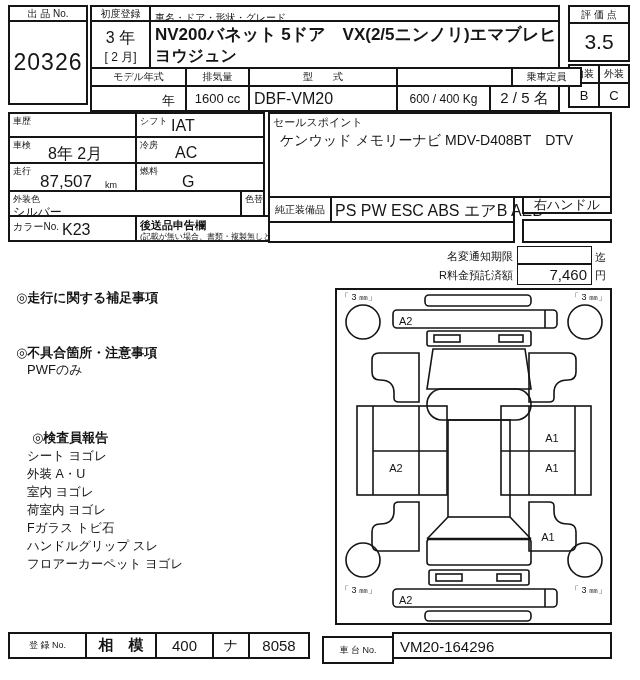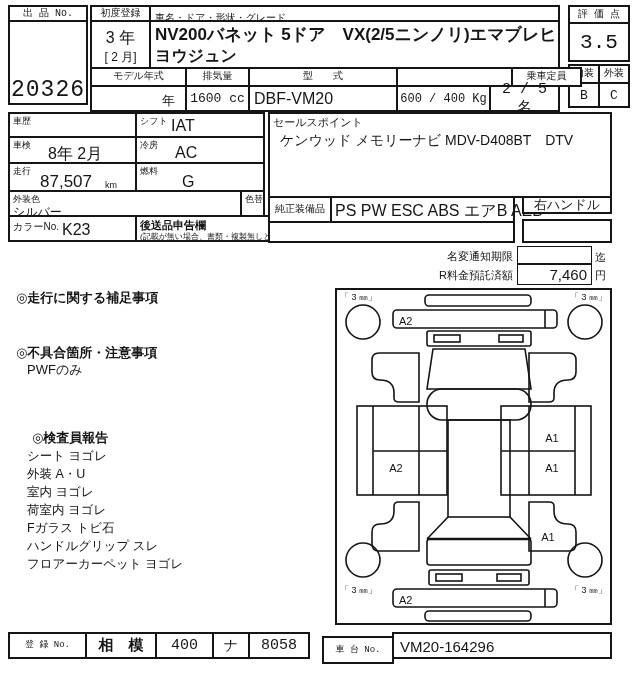--- a/index.html
+++ b/index.html
@@ -2,34 +2,34 @@
 <html><head>
 <meta charset="utf-8">
 <style>
   html,body{margin:0;padding:0;background:#ffffff;}
   #sheet{position:relative;width:640px;height:680px;background:#ffffff;
          font-family:"Liberation Sans","DejaVu Sans",sans-serif;color:#151515;overflow:hidden;}
   .box{position:absolute;border:2px solid #151515;background:#fff;box-sizing:border-box;}
   .tbox{position:absolute;box-sizing:border-box;}
   .lbl{font-size:9px;line-height:11px;}
   .lbl10{font-size:10px;line-height:12px;}
-  .ctr{display:flex;align-items:center;justify-content:center;text-align:center;font-family:Liberation Mono, monospace;}
+  .ctr{display:flex;align-items:center;justify-content:center;text-align:center;}
   .cell-label{position:absolute;top:1px;left:3px;font-size:9px;}
   .nowrap{white-space:nowrap;}
   svg text{font-family:"Liberation Sans","DejaVu Sans",sans-serif;fill:#151515;}
 </style>
 </head>
 <body>
 
 <div id="sheet">
 
   <div class="box ctr" style="left:8px;top:5px;width:80px;height:17px;">
     <span class="lbl10">出 品 No.</span>
   </div>
-  <div class="box ctr" style="left:8px;top:20px;width:80px;height:85px;align-items:flex-end;">
+  <div class="box ctr" style="left:8px;top:20px;width:80px;height:85px;">
     <span style="font-size:23px;letter-spacing:1px;">20326</span>
   </div>
 
   <div class="box ctr" style="left:90px;top:5px;width:61px;height:17px;">
     <span class="lbl10">初度登録</span>
   </div>
   <div class="box" style="left:90px;top:20px;width:61px;height:49px;">
     <div style="text-align:center;font-size:16px;margin-top:6px;">3 年</div>
     <div style="text-align:center;font-size:12px;">[ 2 月]</div>
   </div>

